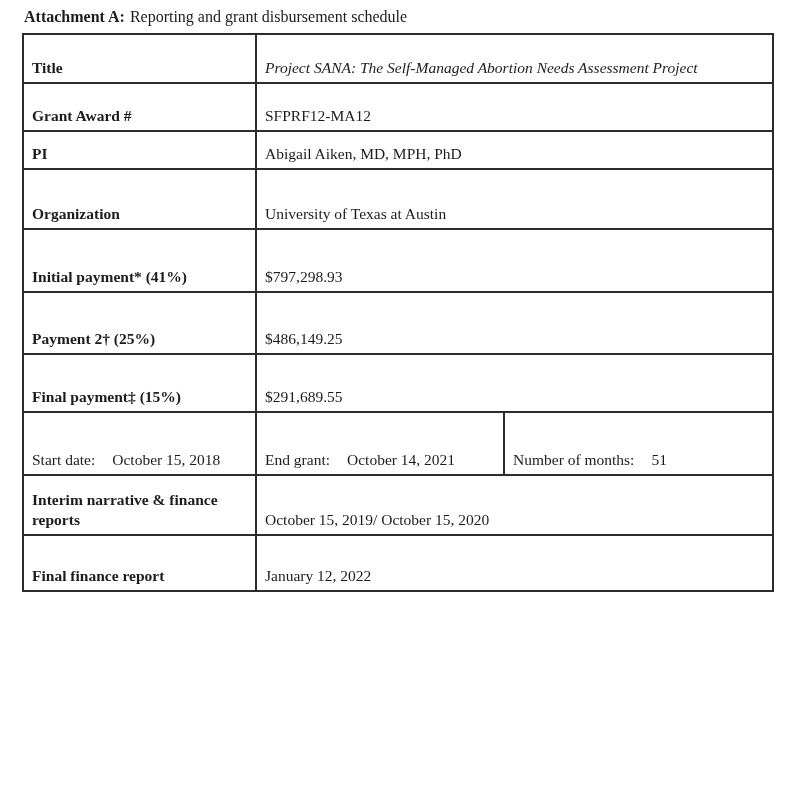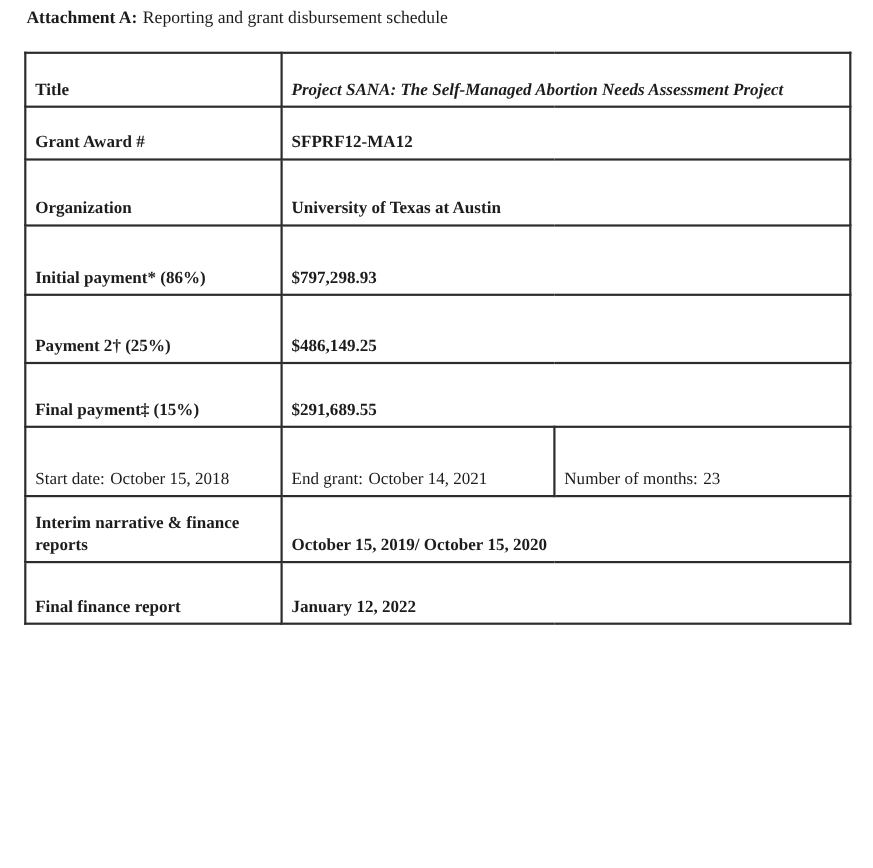--- a/index.html
+++ b/index.html
@@ -22,38 +22,38 @@
     top: 8px;
     font-size: 16px;
     white-space: nowrap;
   }
   .heading .b { font-weight: bold; }
   .heading .rest { margin-left: 5px; }
 
   table.grant-table {
     position: absolute;
     left: 22px;
-    top: 47px;
+    top: 33px;
     width: 750px;
     border-collapse: collapse;
     table-layout: fixed;
   }
   table.grant-table td {
     border: 2px solid #2c2c2c;
     vertical-align: bottom;
     padding: 0 4px 5px 8px;
     font-size: 15.5px;
     line-height: 1.25;
     overflow: hidden;
   }
   td.lbl { font-weight: bold; }
-  td.val { font-weight: bold; }
+  td.val { font-weight: normal; }
   td.val.italic { font-style: italic; }
   .inlbl { font-weight: normal; }
-  .inval { font-weight: normal; margin-left: 5px; }
+  .inval { font-weight: normal; margin-left: 17px; }
 </style>
 </head>
 <body>
 
 <div class="page">
 
   <div class="heading">
     <span class="b">Attachment A:</span><span class="rest">Reporting and grant disbursement schedule</span>
   </div>
 
@@ -65,45 +65,49 @@
     </colgroup>
     <tbody>
       <tr style="height:49px">
         <td class="lbl">Title</td>
         <td class="val italic" colspan="2">Project SANA: The Self-Managed Abortion Needs Assessment Project</td>
       </tr>
       <tr style="height:48px">
         <td class="lbl">Grant Award #</td>
         <td class="val" colspan="2">SFPRF12-MA12</td>
       </tr>
+      <tr style="height:38px">
+        <td class="lbl">PI</td>
+        <td class="val" colspan="2">Abigail Aiken, MD, MPH, PhD</td>
+      </tr>
       <tr style="height:60px">
         <td class="lbl">Organization</td>
         <td class="val" colspan="2">University of Texas at Austin</td>
       </tr>
       <tr style="height:63px">
-        <td class="lbl">Initial payment* (86%)</td>
+        <td class="lbl">Initial payment* (41%)</td>
         <td class="val" colspan="2">$797,298.93</td>
       </tr>
       <tr style="height:62px">
         <td class="lbl">Payment 2† (25%)</td>
         <td class="val" colspan="2">$486,149.25</td>
       </tr>
       <tr style="height:58px">
         <td class="lbl">Final payment‡ (15%)</td>
         <td class="val" colspan="2">$291,689.55</td>
       </tr>
       <tr style="height:63px">
         <td>
           <span class="inlbl">Start date:</span><span class="inval">October 15, 2018</span>
         </td>
         <td>
           <span class="inlbl">End grant:</span><span class="inval">October 14, 2021</span>
         </td>
         <td>
-          <span class="inlbl">Number of months:</span><span class="inval">23</span>
+          <span class="inlbl">Number of months:</span><span class="inval">51</span>
         </td>
       </tr>
       <tr style="height:60px">
         <td class="lbl">Interim narrative &amp; finance reports</td>
         <td class="val" colspan="2">October 15, 2019/ October 15, 2020</td>
       </tr>
       <tr style="height:56px">
         <td class="lbl">Final finance report</td>
         <td class="val" colspan="2">January 12, 2022</td>
       </tr>

